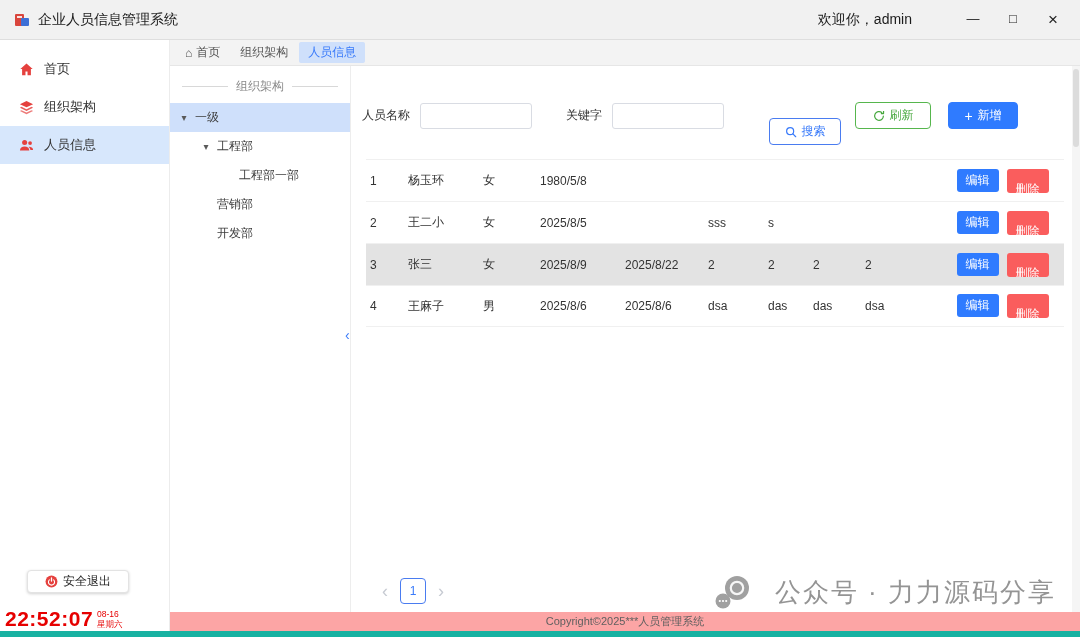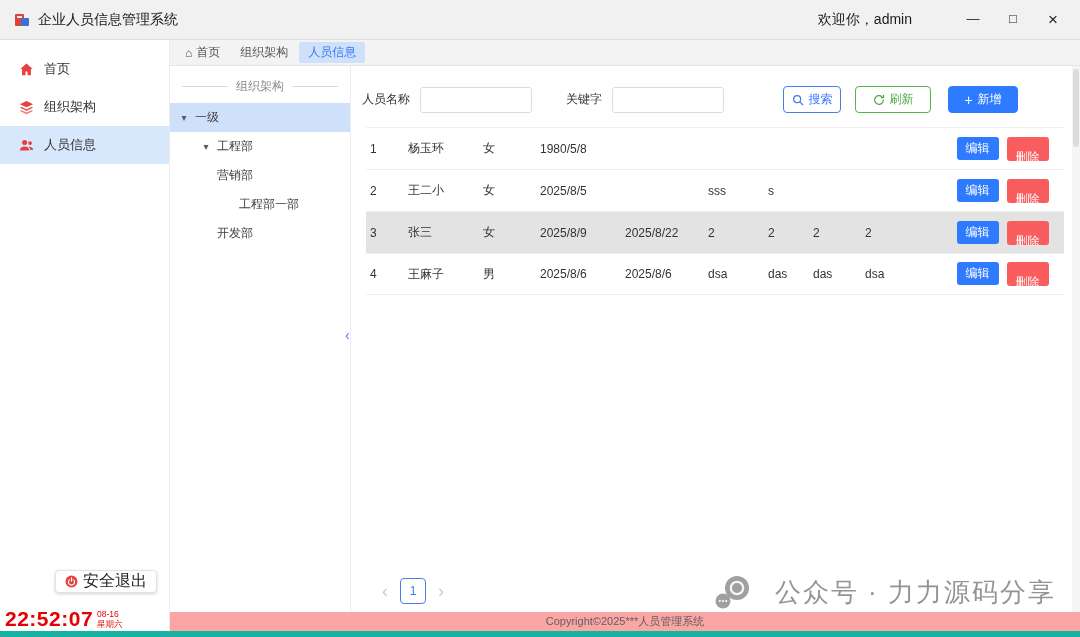--- a/index.html
+++ b/index.html
@@ -15,21 +15,21 @@
   .welcome{font-size:14px;color:#1b1b1b;margin-right:34px;}
   .winbtn{width:26px;text-align:center;color:#222;cursor:pointer;font-size:13px;margin-left:14px;}
   .winbtn.close{font-size:17px;line-height:17px;}
 
   
   .sidebar{position:absolute;left:0;top:40px;width:170px;bottom:6px;background:#fff;border-right:1px solid #ececec;}
   .side-menu{padding-top:10px;}
   .side-item{height:38px;display:flex;align-items:center;padding-left:18px;gap:10px;font-size:13px;color:#333;cursor:pointer;}
   .side-item.active{background:#d7e7fc;}
   .side-icon{color:#e5413e;display:inline-flex;width:16px;justify-content:center;}
-  .logout-btn{position:absolute;left:27px;bottom:38px;width:102px;height:23px;border:1px solid #e3e3e3;border-radius:4px;background:#fff;box-shadow:0 1px 3px rgba(0,0,0,.18);display:flex;align-items:center;justify-content:center;gap:5px;font-size:16px;color:#222;cursor:pointer;font-family:Liberation Serif, serif;margin-left:28px;}
+  .logout-btn{position:absolute;left:27px;bottom:38px;width:102px;height:23px;border:1px solid #e3e3e3;border-radius:4px;background:#fff;box-shadow:0 1px 3px rgba(0,0,0,.18);display:flex;align-items:center;justify-content:center;gap:5px;font-size:12px;color:#222;cursor:pointer;font-family:Liberation Serif, serif;}
   .clock{position:absolute;left:5px;bottom:0;display:flex;align-items:center;gap:4px;}
   .clock-time{color:#e60000;font-size:21px;font-weight:bold;letter-spacing:.5px;}
   .clock-sub{display:flex;flex-direction:column;color:#e60000;font-size:8.5px;line-height:10px;}
 
   
   .content{position:absolute;left:170px;top:40px;right:0;bottom:6px;background:#fff;}
   .tabbar{position:absolute;top:0;left:0;right:0;height:26px;background:#f3f3f3;border-bottom:1px solid #e6e6e6;display:flex;align-items:center;padding-left:6px;gap:2px;}
   .tab{height:21px;display:flex;align-items:center;padding:0 9px;font-size:12px;color:#555;gap:4px;cursor:pointer;border-radius:2px;}
   .tab.active{background:#cfe0fb;color:#3a7bfa;}
   .tab-icon{font-size:12px;}
@@ -43,21 +43,21 @@
   .tree-arrow{width:12px;color:#5a5a5a;font-size:10px;text-align:center;}
   .collapse-handle{position:absolute;left:175px;top:288px;color:#3a7bfa;font-size:14px;line-height:14px;cursor:pointer;z-index:5;}
 
   
   .main-panel{position:absolute;left:182px;top:26px;right:0;bottom:19px;background:#fff;}
   .toolbar{display:flex;align-items:center;padding:20px 0 0 10px;}
   .tb-label{font-size:12px;color:#333;margin-right:10px;}
   .lbl2{margin-left:34px;}
   .tb-input{width:112px;height:26px;border:1px solid #d9dce3;border-radius:3px;padding:0 8px;font-size:12px;outline:none;background:#fff;font-family:inherit;}
   .btn{height:27px;border-radius:4px;font-size:12px;display:inline-flex;align-items:center;justify-content:center;gap:5px;cursor:pointer;background:#fff;font-family:inherit;}
-  .btn-search{width:58px;border:1px solid #4a7cf0;color:#3a7bfa;margin-left:auto;}
+  .btn-search{width:72px;border:1px solid #4a7cf0;color:#3a7bfa;margin-left:auto;margin-top:32px;}
   .btn-refresh{width:76px;border:1px solid #56b64d;color:#47a83e;margin-left:14px;}
   .btn-add{width:70px;border:1px solid #2f7bff;background:#2f7bff;color:#fff;margin-left:17px;margin-right:62px;}
   .plus-glyph{font-size:14px;line-height:14px;}
 
   
   .table{--cols:38px 75px 57px 85px 83px 60px 45px 52px 80px 1fr;margin:14px 16px 0 14px;}
   .thead{display:grid;grid-template-columns:var(--cols);height:34px;align-items:center;color:#303030;font-size:12px;font-weight:bold;}
   .th{padding-left:4px;position:relative;white-space:nowrap;}
   .th:not(:last-child)::after{content:"";position:absolute;right:2px;top:50%;transform:translateY(-50%);width:1px;height:13px;background:#dcdcdc;}
   .th-op{text-align:center;}
@@ -178,27 +178,27 @@
       </div>
       <div>
           <div class="tree-node selected" style="padding-left: 8px;">
             <span class="tree-arrow">▾</span>
             <span>一级</span>
           </div>
           <div class="tree-node" style="padding-left: 30px;">
             <span class="tree-arrow">▾</span>
             <span>工程部</span>
           </div>
+          <div class="tree-node" style="padding-left: 52px;">
+            <span class="tree-arrow"></span>
+            <span>工程部一部</span>
+          </div>
           <div class="tree-node" style="padding-left: 30px;">
             <span class="tree-arrow"></span>
             <span>营销部</span>
-          </div>
-          <div class="tree-node" style="padding-left: 52px;">
-            <span class="tree-arrow"></span>
-            <span>工程部一部</span>
           </div>
           <div class="tree-node" style="padding-left: 30px;">
             <span class="tree-arrow"></span>
             <span>开发部</span>
           </div>
         </div>
     </div>
 
     <span class="collapse-handle">‹</span>
 

